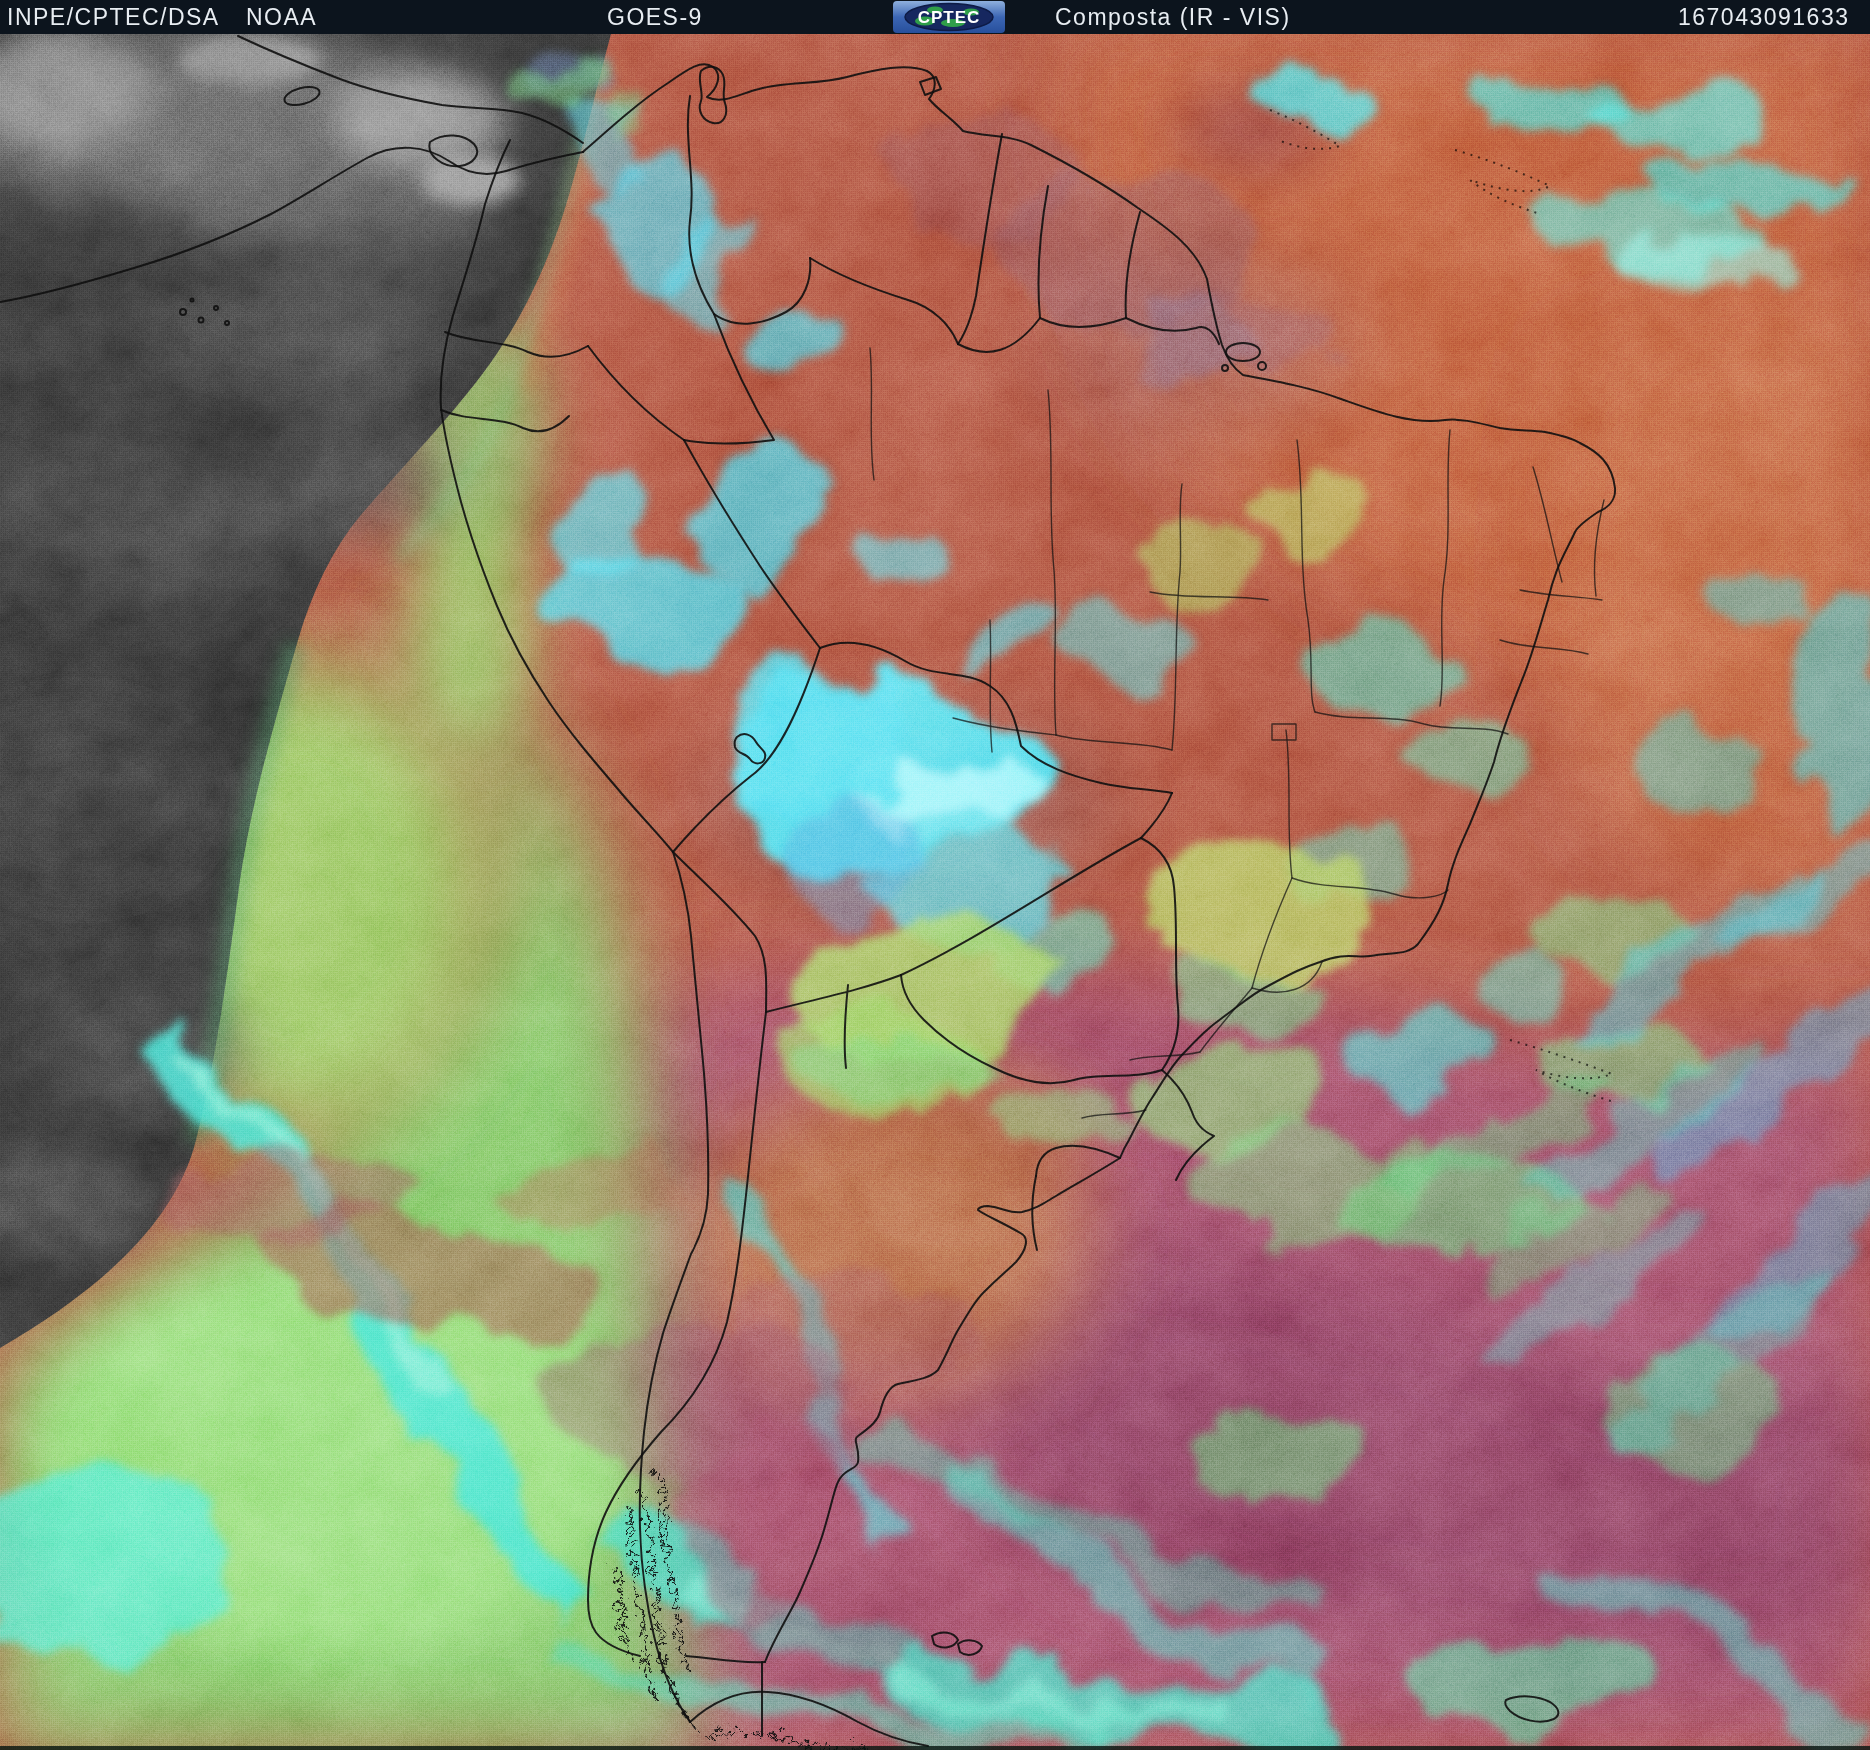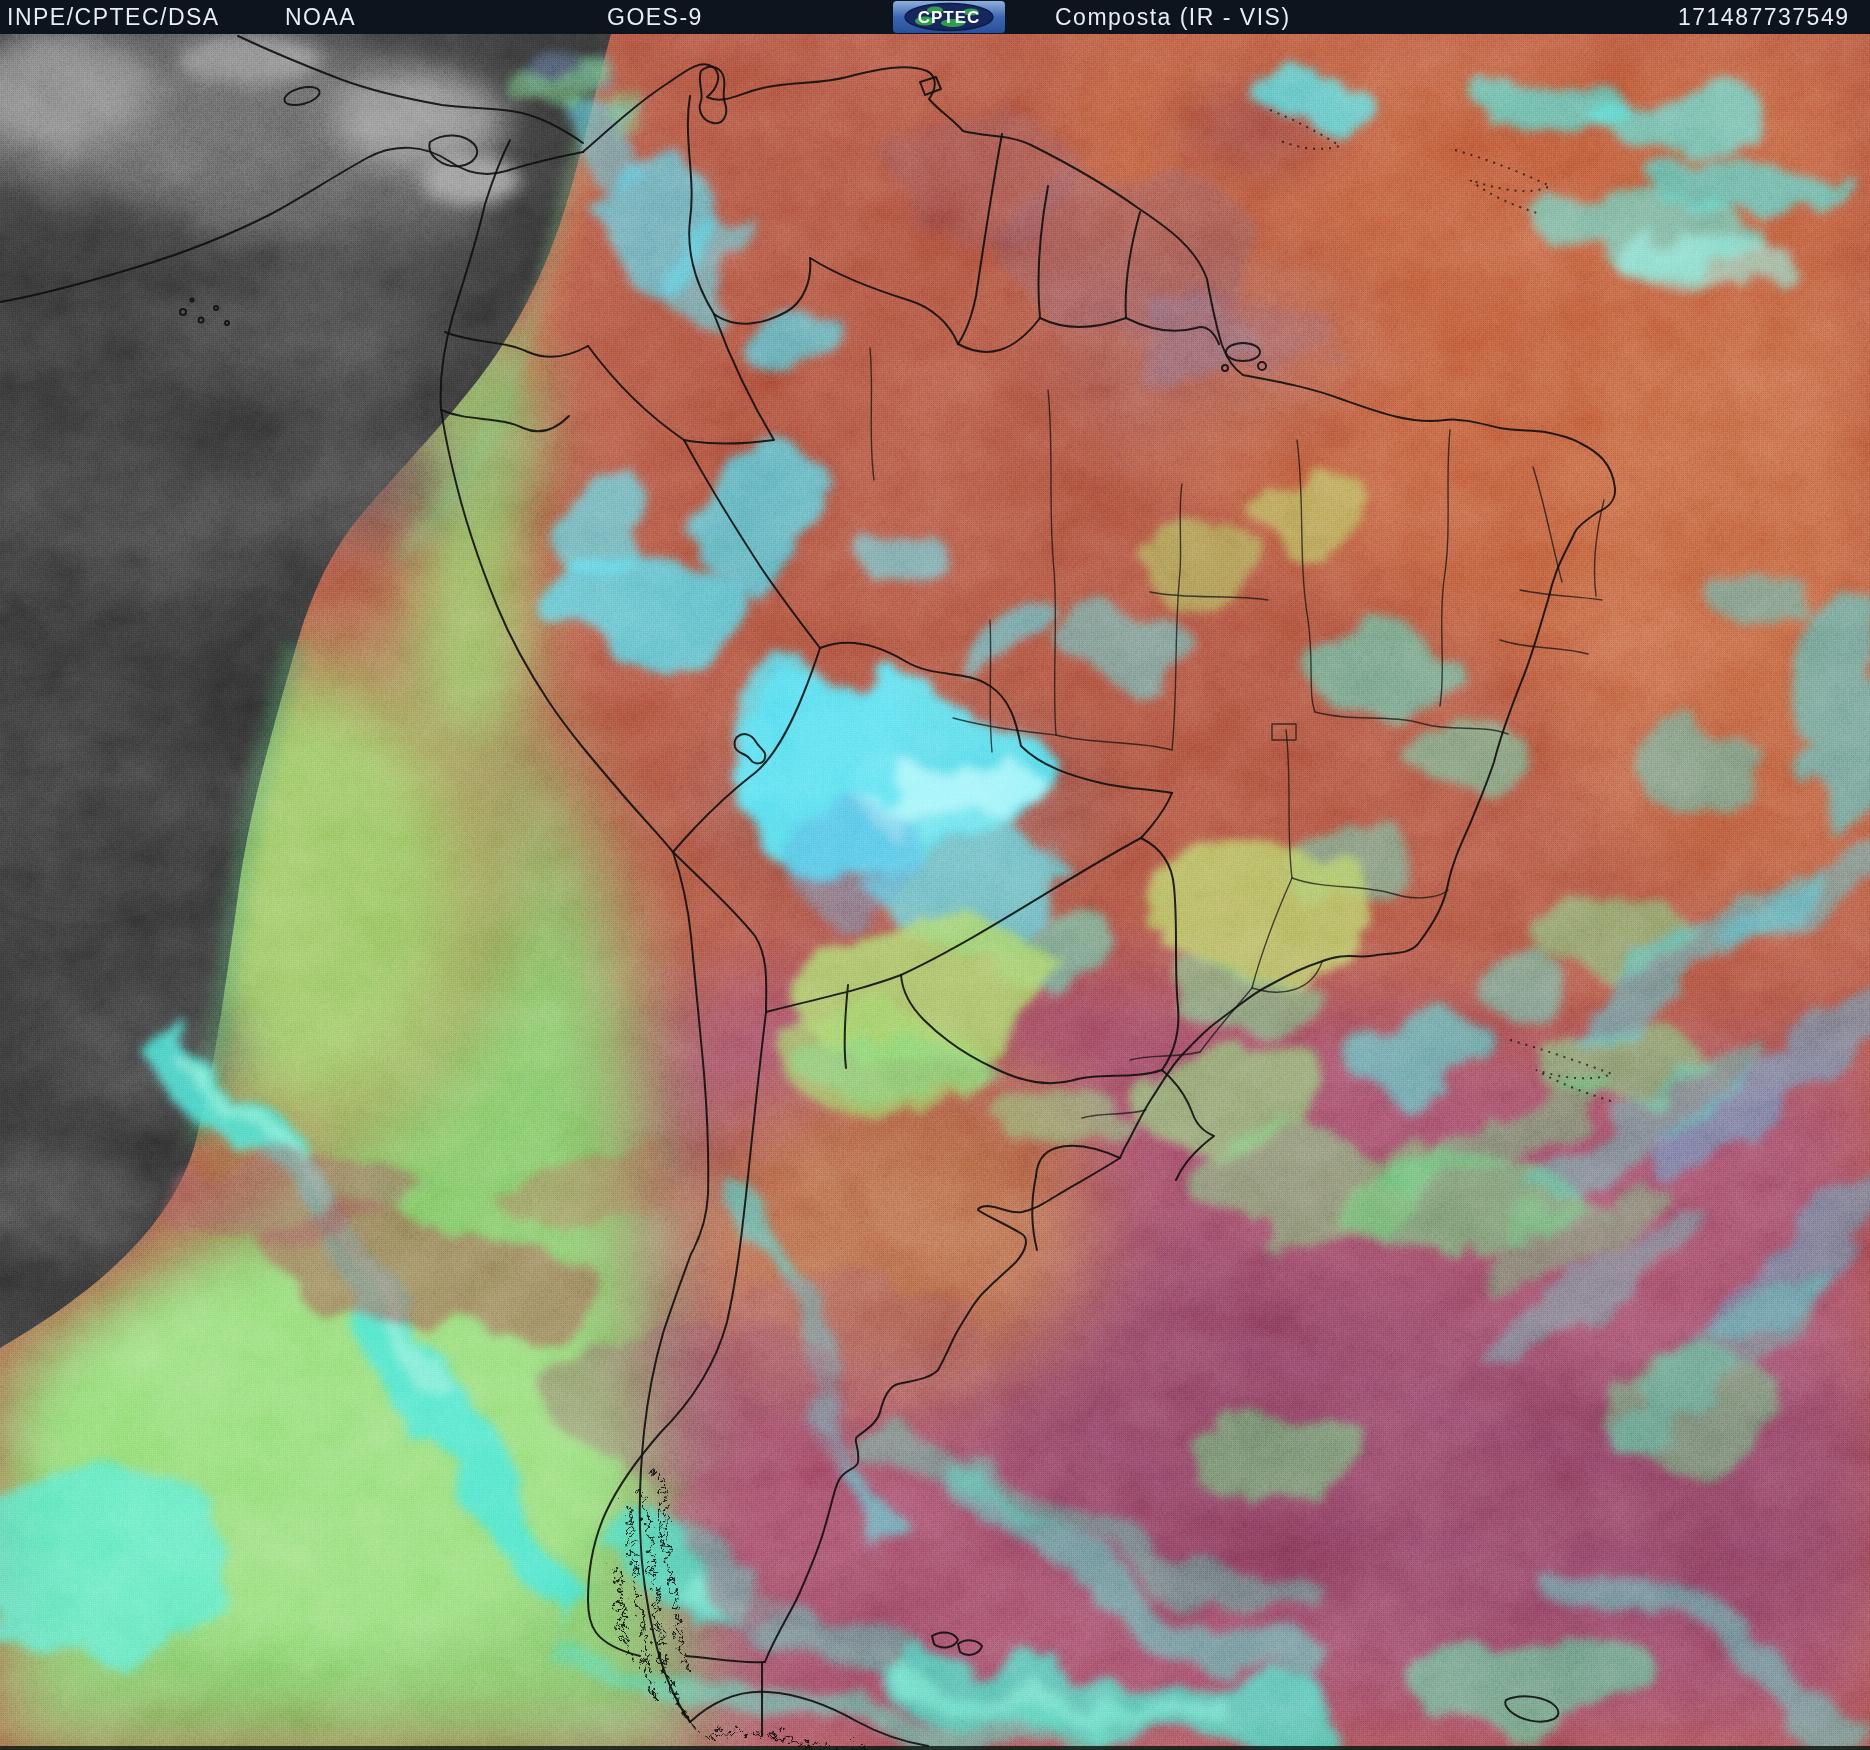--- a/index.html
+++ b/index.html
@@ -6,21 +6,21 @@
   body{width:1870px;height:1750px;position:relative;overflow:hidden;
        font-family:"Liberation Sans","DejaVu Sans",sans-serif;}
   #stage{position:absolute;inset:0;width:1870px;height:1750px;}
   svg{display:block;}
   
   .header{position:absolute;left:0;top:0;width:1870px;height:34px;
           background:var(--header-bg,#0c141d);z-index:10;}
   .header .lbl{position:absolute;top:4px;font-size:23px;letter-spacing:1.5px;
                color:var(--header-text,#e8edf2);white-space:nowrap;}
   .lbl-agency{left:7px;}
-  .lbl-noaa{left:246px;margin-left:39px;}
+  .lbl-noaa{left:246px;}
   .lbl-sat{left:607px;}
   .lbl-product{left:1055px;}
   .lbl-time{left:1678px;}
   .logo{position:absolute;left:893px;top:1px;width:112px;height:32px;}
   .logo-text{font-weight:bold;font-size:17px;letter-spacing:1px;fill:#fff;}
   
   .f-land{fill:var(--land-red,#b0503a);}
   .f-orange-ne{fill:var(--orange-ne,#c05c36);}
   .f-orange-r{fill:#c66a40;}
   .f-magenta{fill:var(--magenta-south,#a3486a);}
@@ -339,16 +339,16 @@
     <ellipse cx="56" cy="16" rx="44" ry="13.5" fill="#16275f" stroke="#0d1b46" stroke-width="1.5"></ellipse>
     <g fill="#2f9e49">
       <ellipse cx="32" cy="20" rx="10" ry="4.5"></ellipse>
       <ellipse cx="60" cy="22" rx="12" ry="4"></ellipse>
       <ellipse cx="78" cy="11" rx="8" ry="3.5"></ellipse>
       <ellipse cx="42" cy="9" rx="8" ry="3.5"></ellipse>
     </g>
     <text class="logo-text" x="56" y="22" text-anchor="middle">CPTEC</text>
   </svg>
   <span class="lbl lbl-product">Composta (IR - VIS)</span>
-  <span class="lbl lbl-time">171487737549</span>
+  <span class="lbl lbl-time">167043091633</span>
 </div>
 
 </div>
 
 </body></html>

